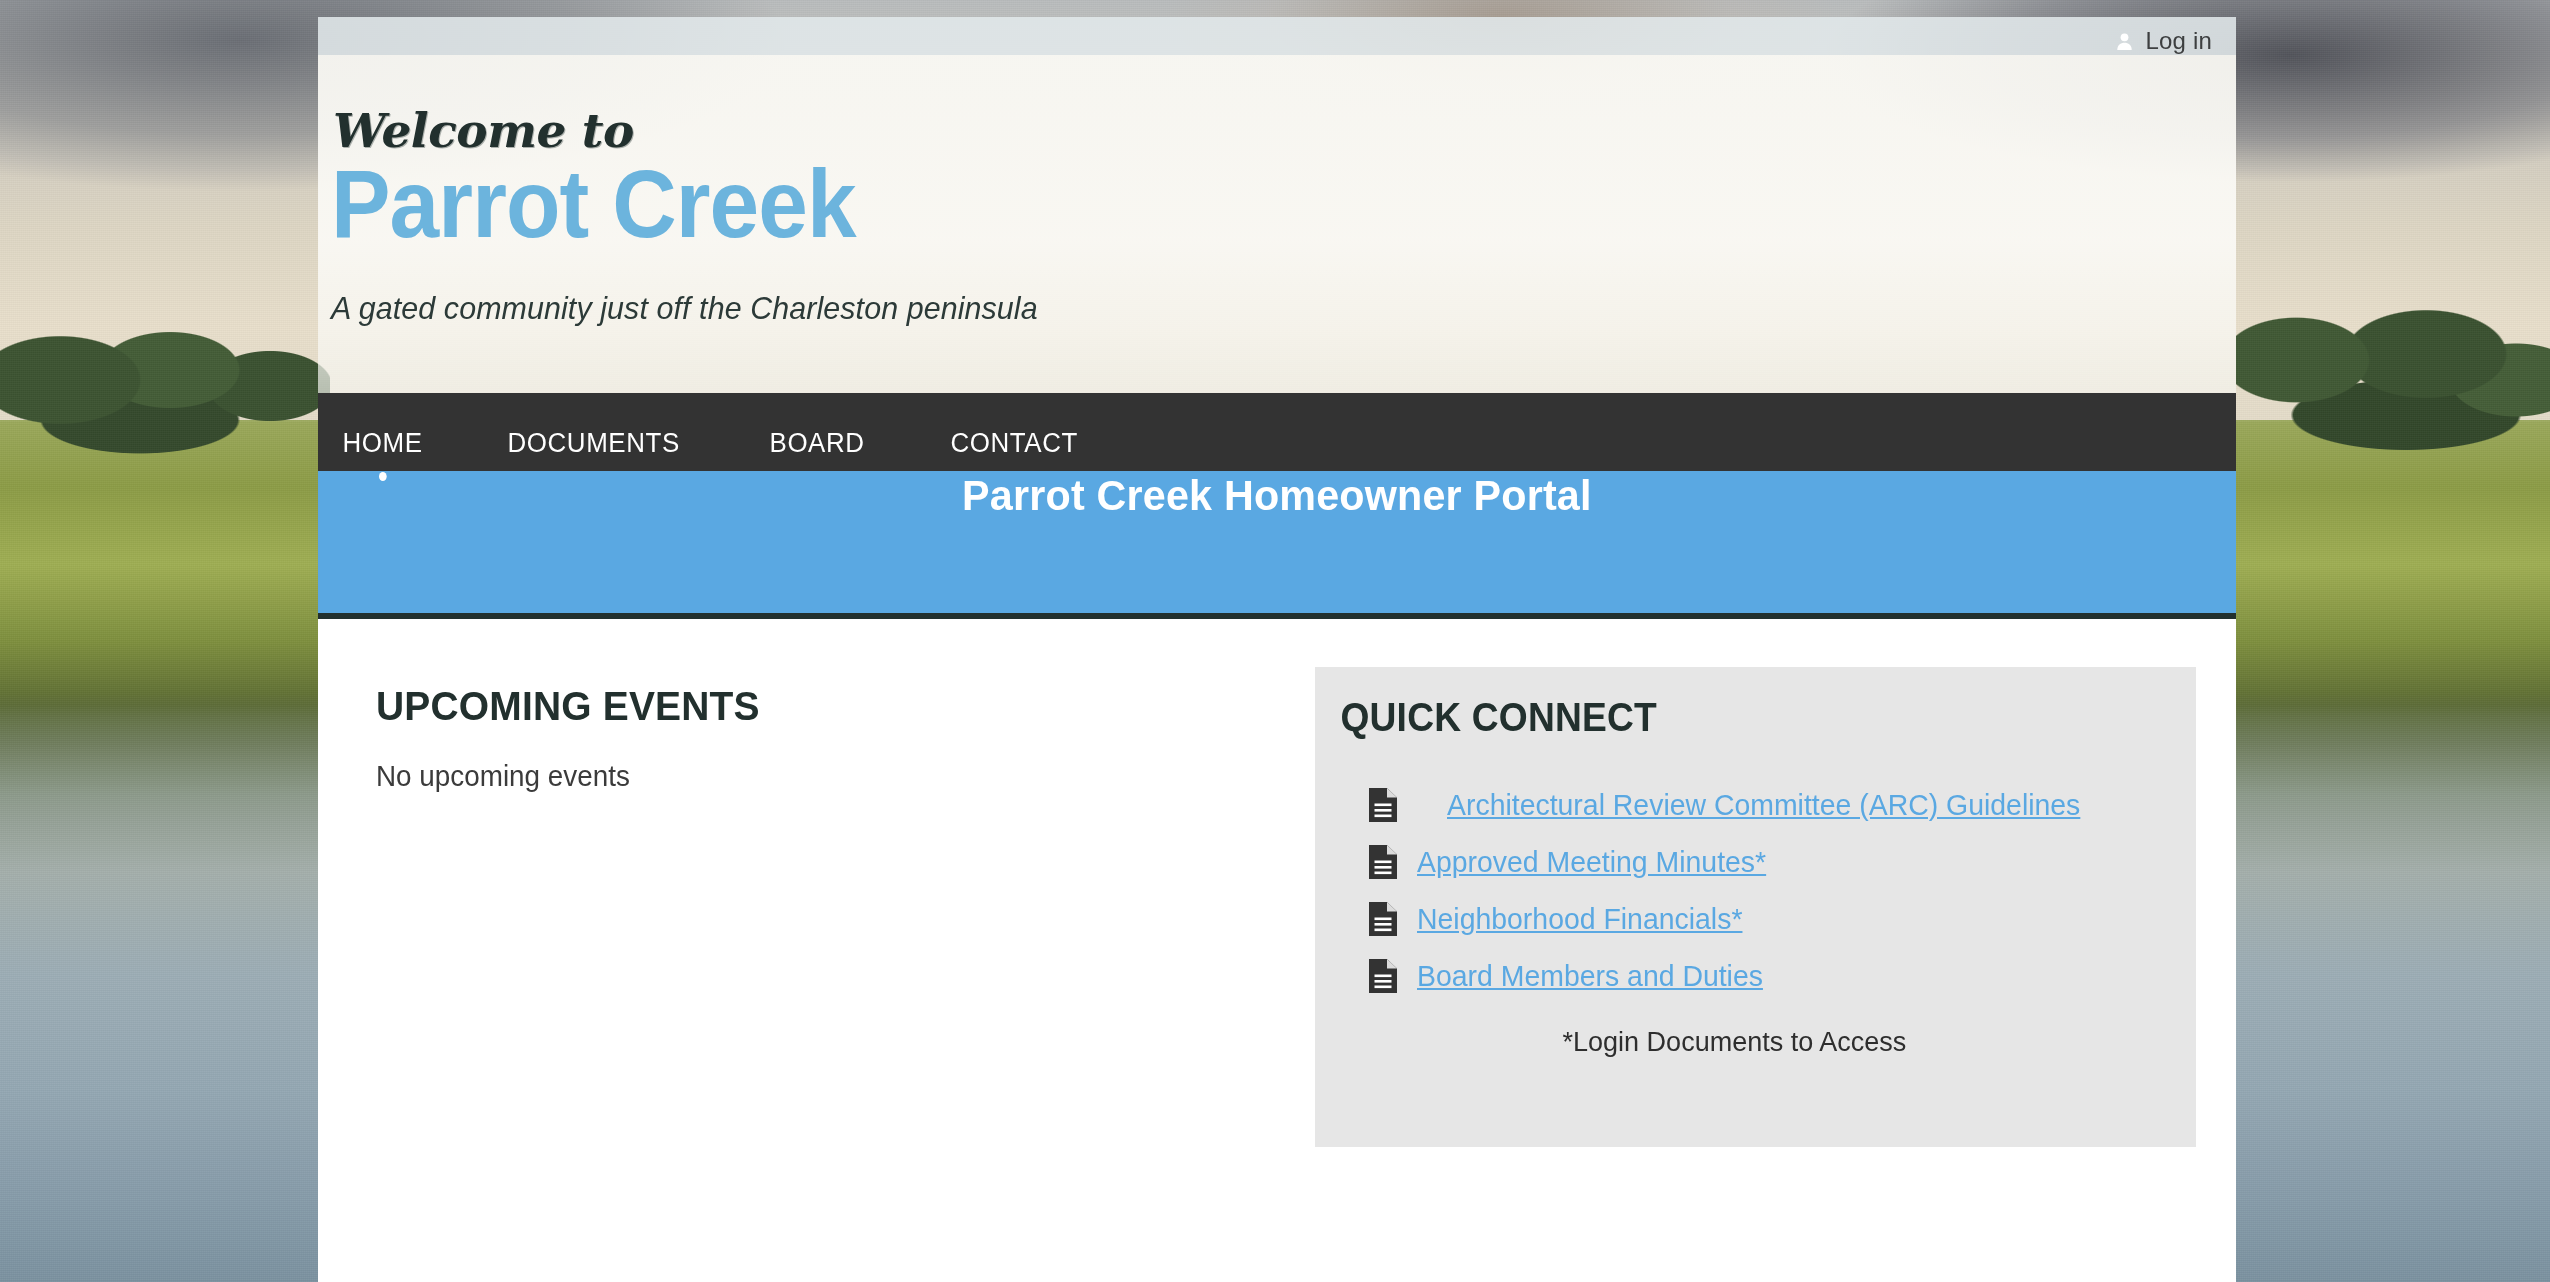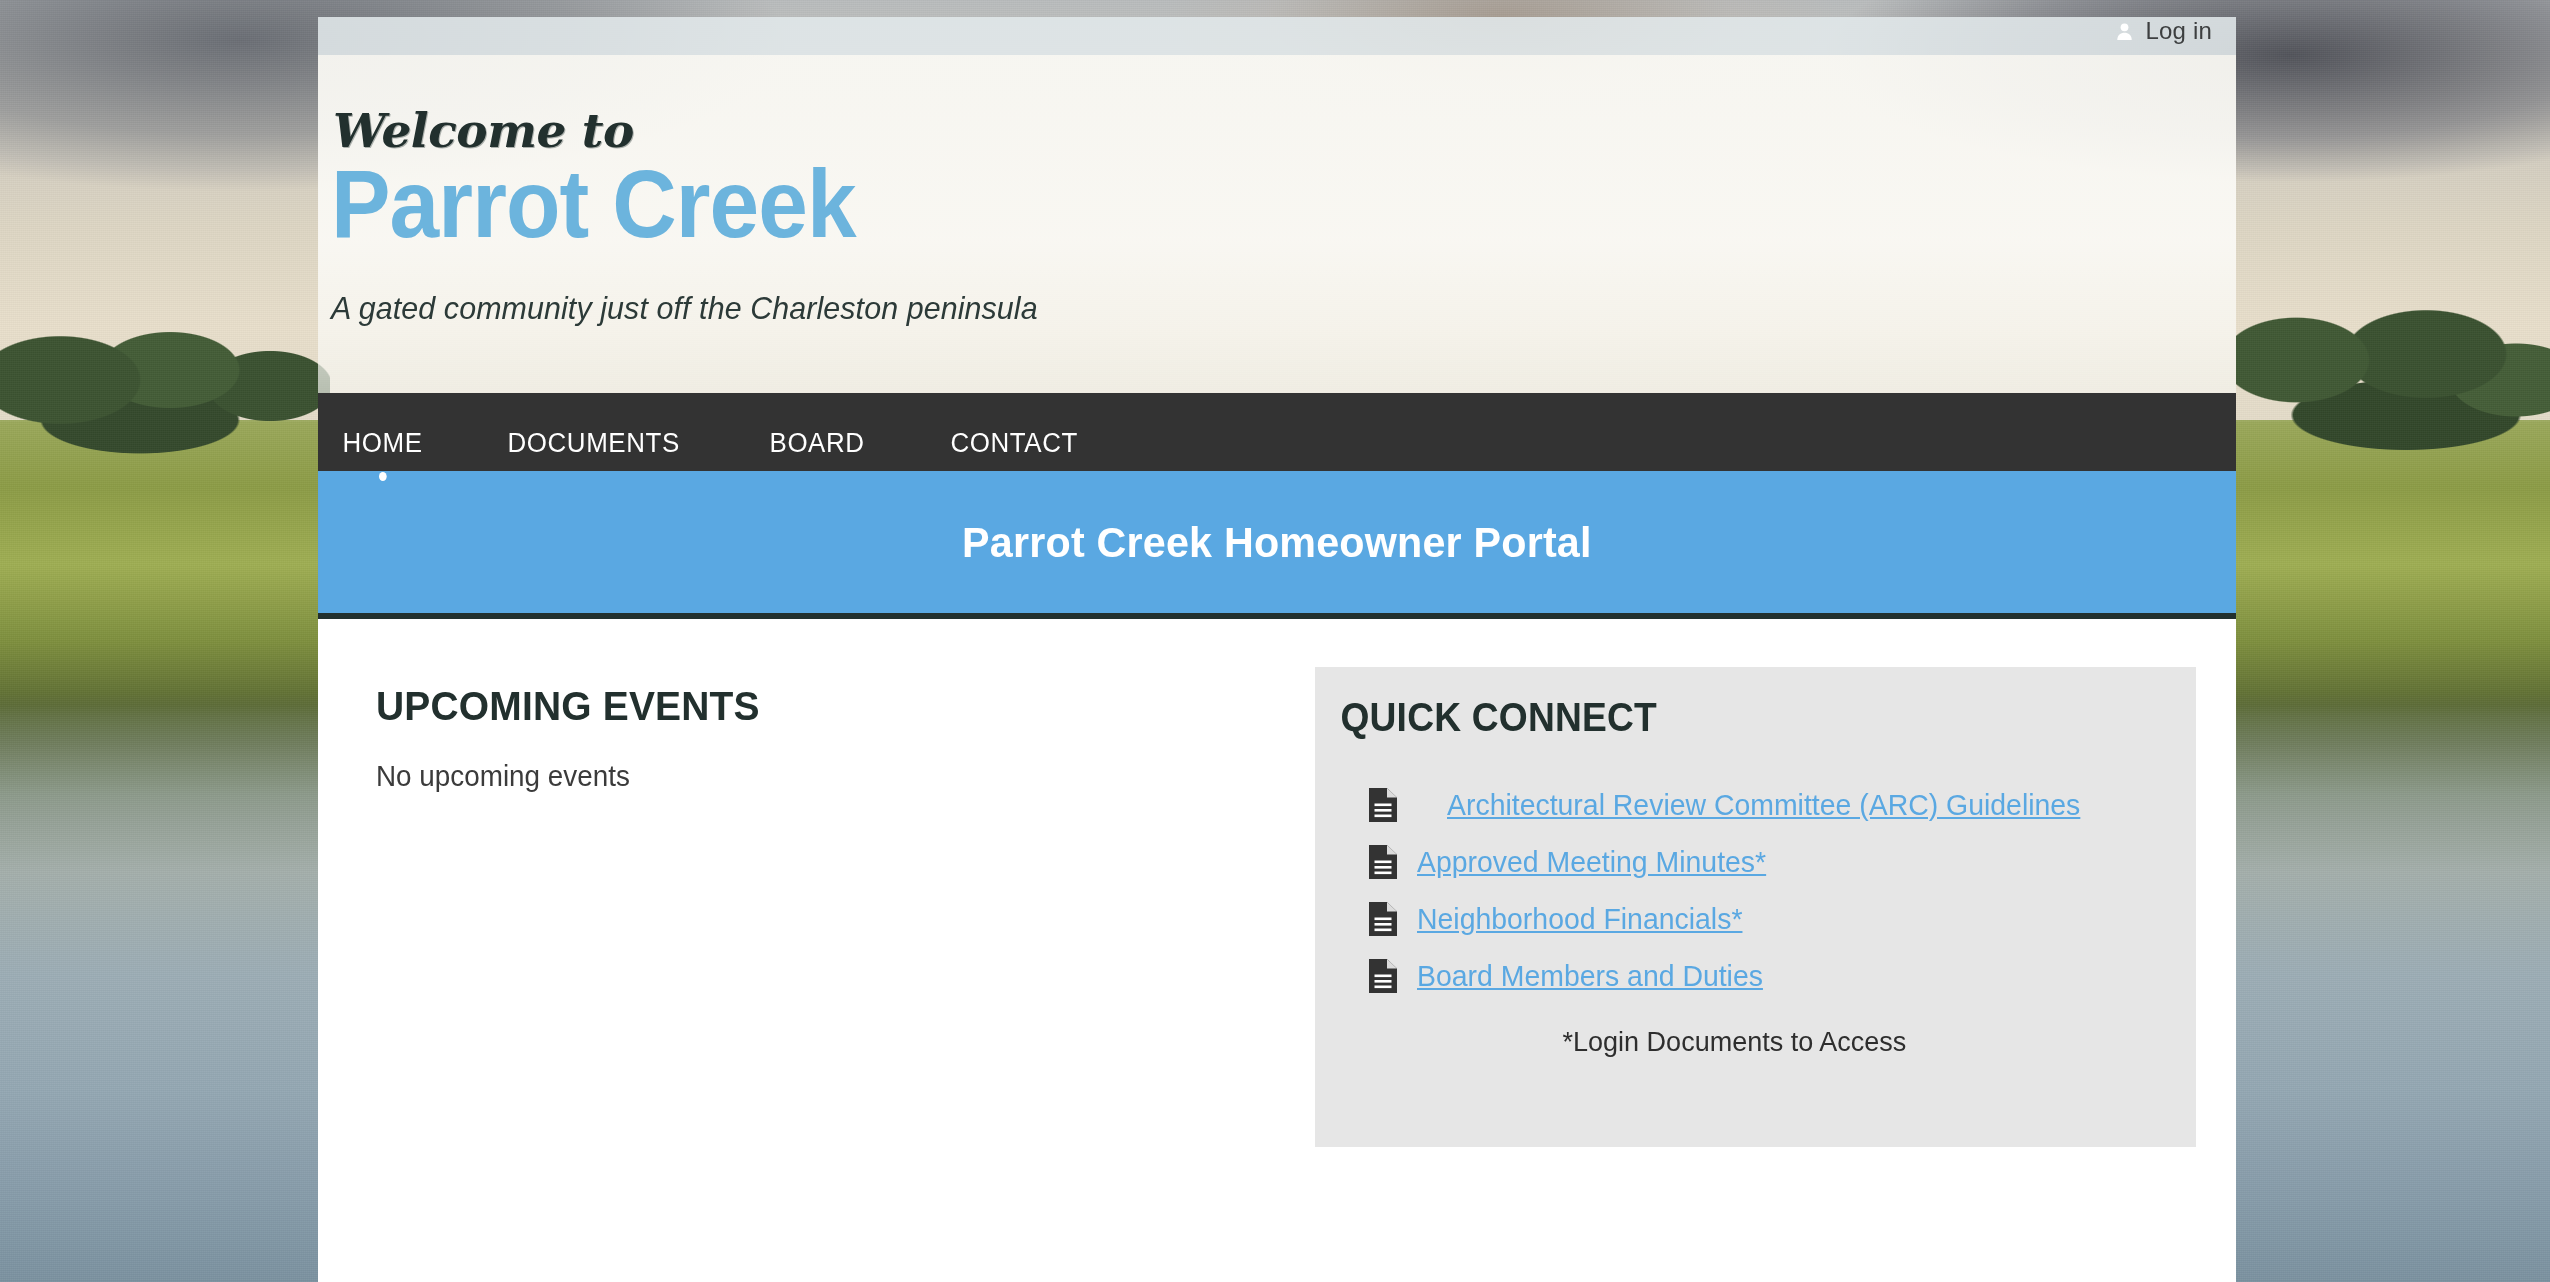--- a/index.html
+++ b/index.html
@@ -99,21 +99,21 @@
     width: 1918px;
     height: 1265px;
     z-index: 10;
   }
 
   
   #topbar {
     height: 38px;
     background: rgba(225,232,234,0.88);
     display: flex;
-    align-items: flex-start;
+    align-items: flex-end;
     justify-content: flex-end;
     padding-right: 24px;
     position: relative;
   }
   #login-link {
     display: flex;
     align-items: center;
     gap: 11px;
     cursor: pointer;
     text-decoration: none;
@@ -207,21 +207,20 @@
     border-radius: 50%;
     background: #ffffff;
   }
 
   
   #page-banner {
     height: 148px;
     background: #5aa8e2;
     border-bottom: 6px solid #22302e;
     display: flex;
-    align-items: center;
     justify-content: center;
   }
   #page-banner-title {
     font-family: "Liberation Sans Narrow", "Liberation Sans", sans-serif;
     font-weight: bold;
     font-size: 43px;
     color: #ffffff;
     letter-spacing: .2px;
     transform: scaleX(.96);
   }

